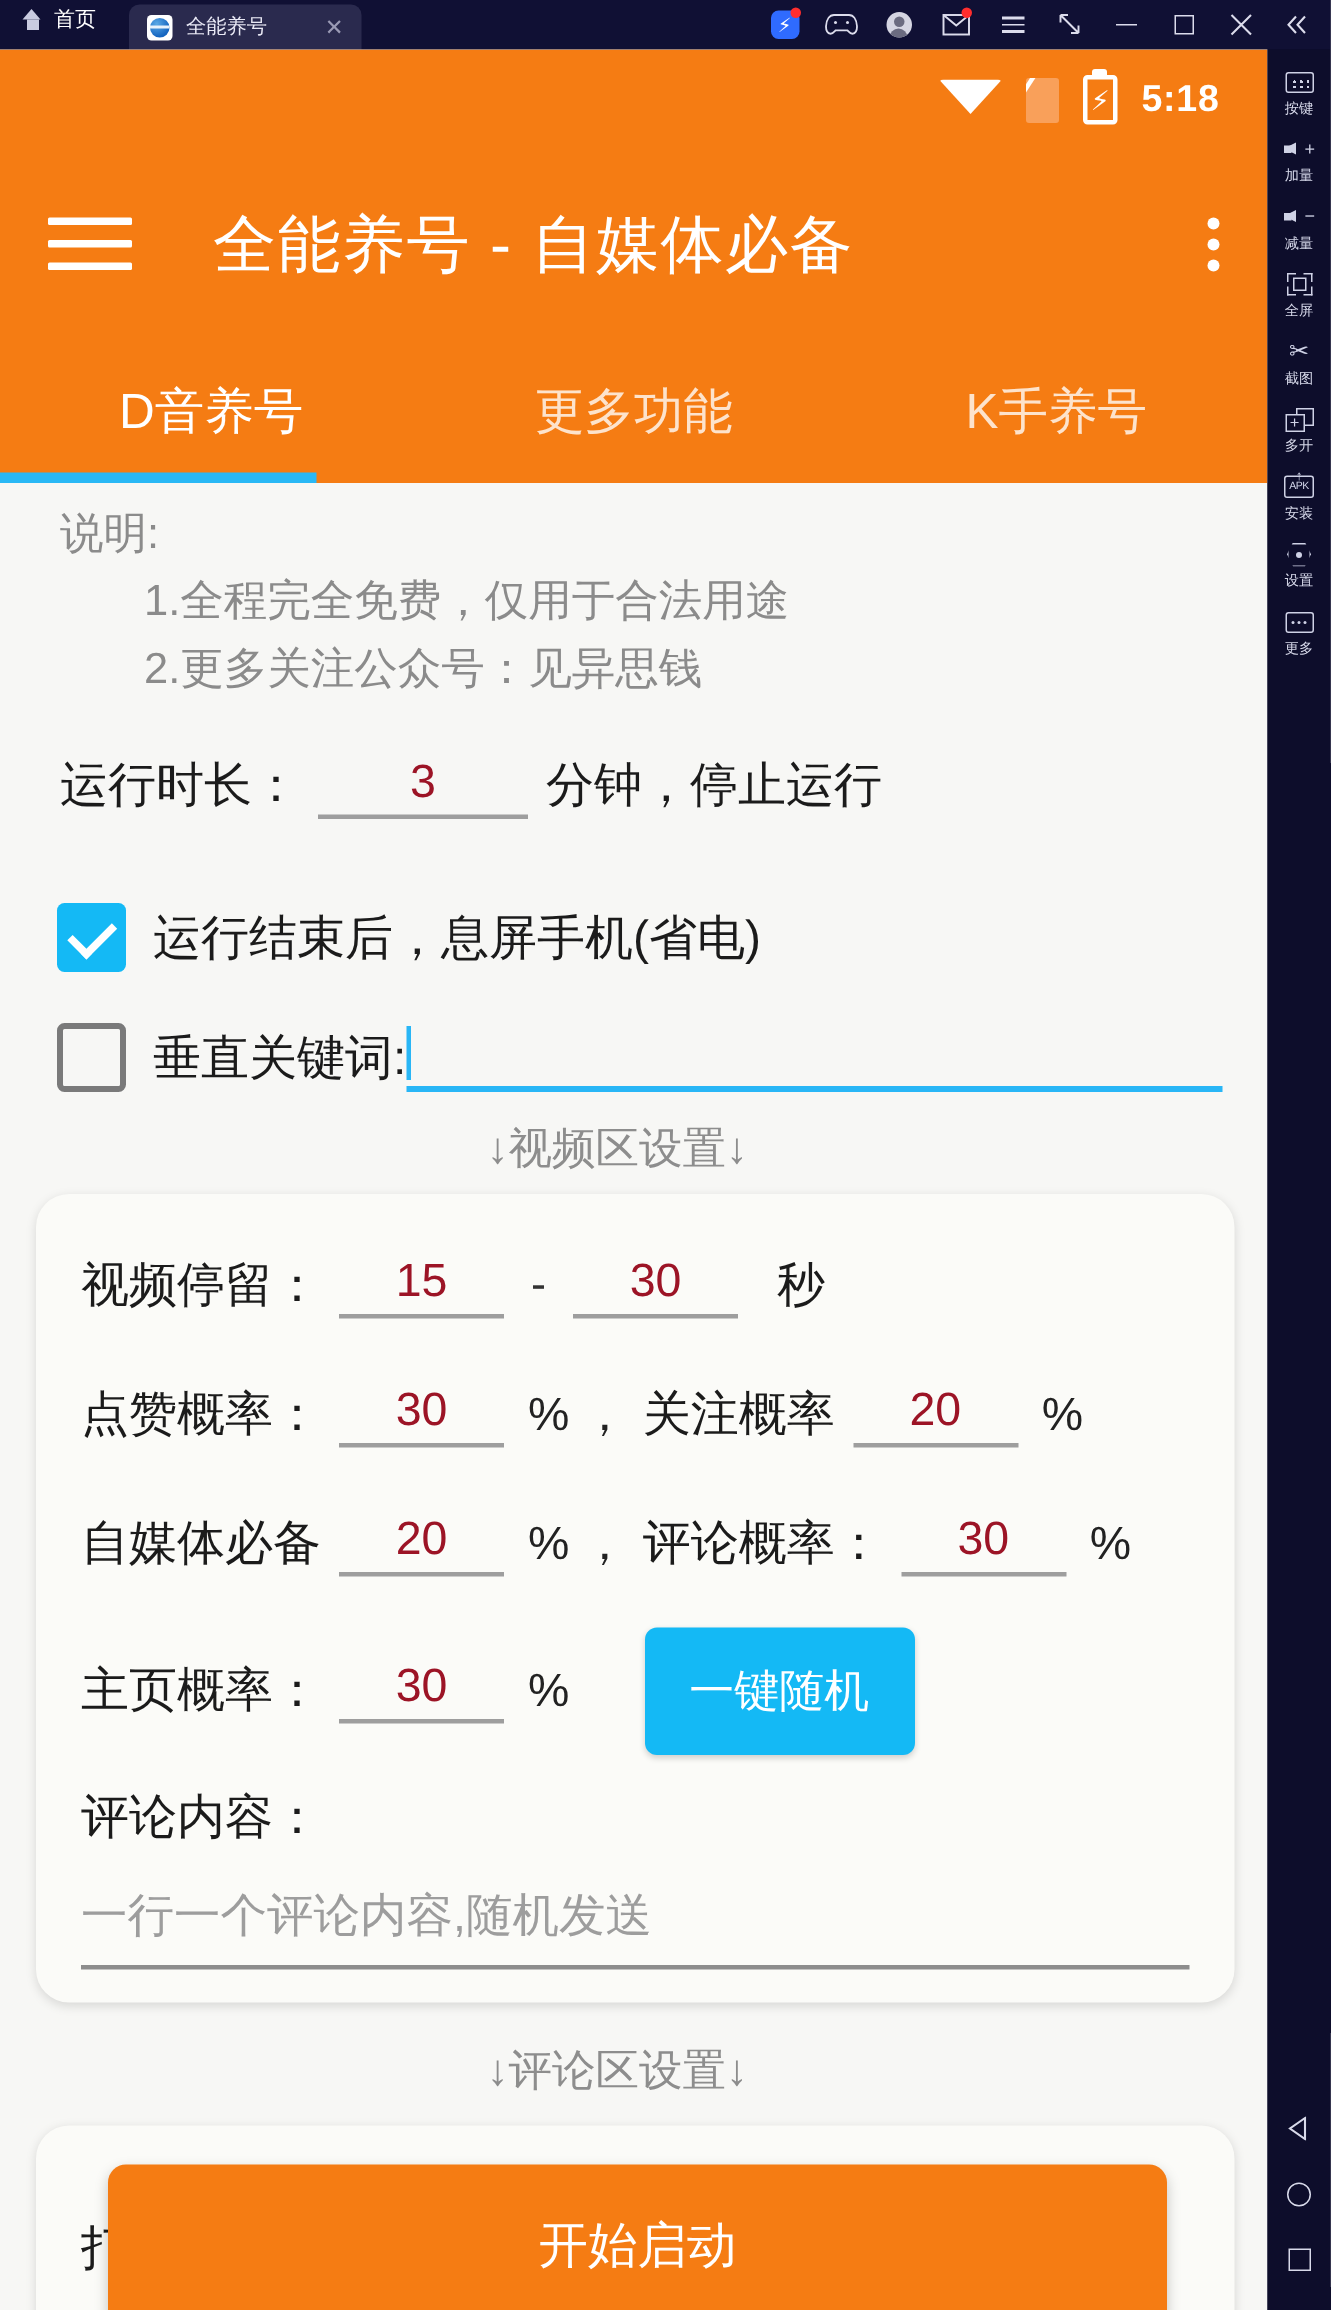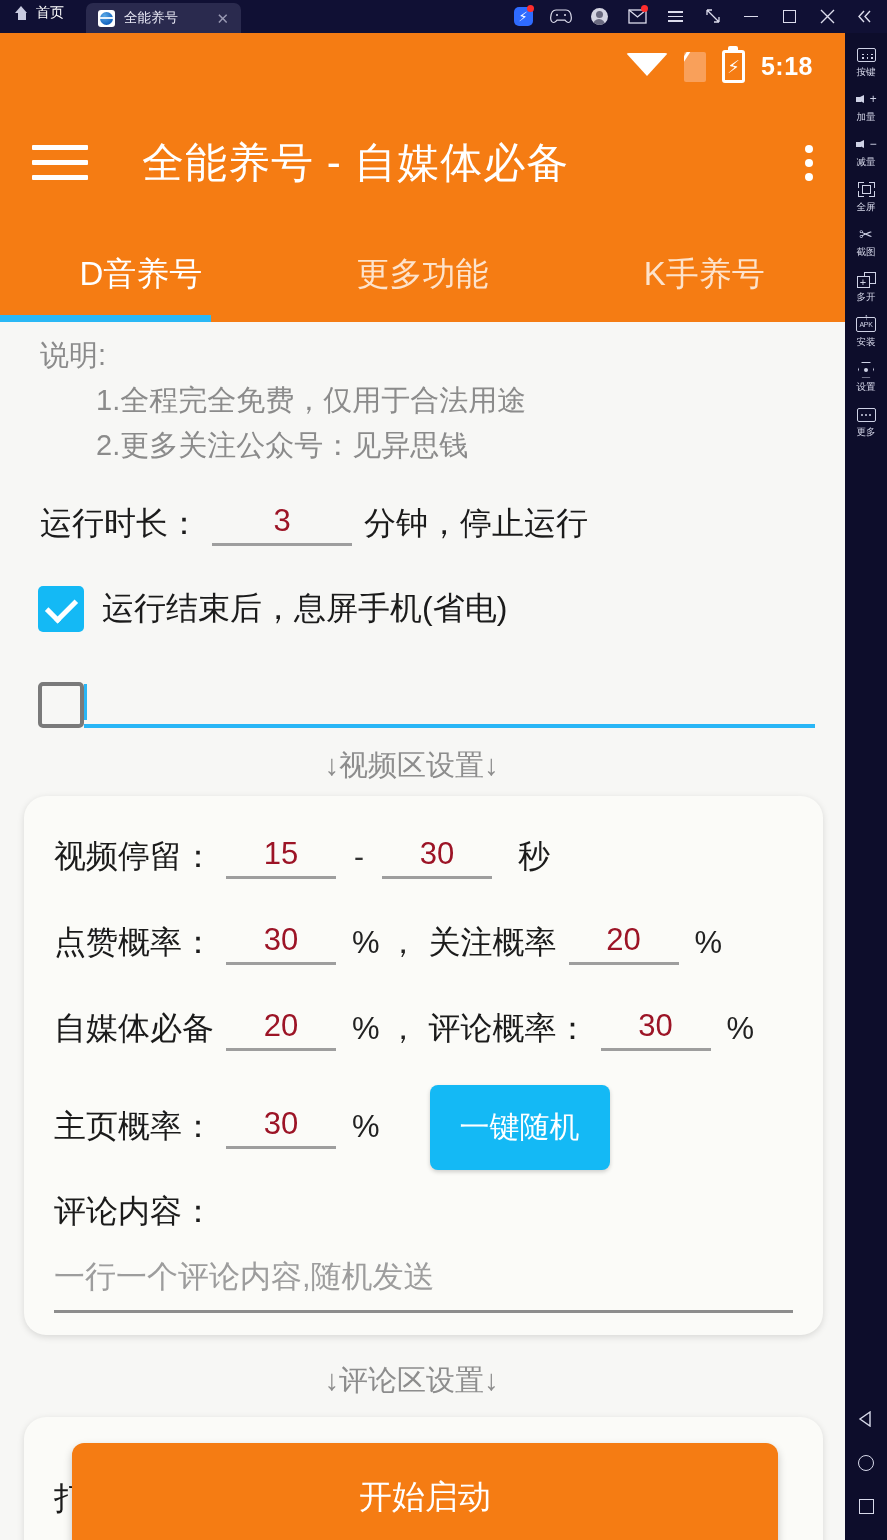--- a/index.html
+++ b/index.html
@@ -230,21 +230,21 @@
   .inp{
     color:#9c1426; font-size:31px; text-align:center;
     border-bottom:3px solid #9e9e9e; padding-bottom:4px; margin:0 12px;
     display:inline-block;
   }
   .w-dur{ width:140px; }
   .w-num{ width:110px; }
 
   .runrow{ height:92px; margin-top:12px; }
 
-  .ckrow{ display:flex; align-items:center; padding-left:38px; height:78px; }
+  .ckrow{ display:flex; align-items:flex-end; padding-left:38px; height:78px; }
   .cbox{
     width:46px;height:46px;border-radius:5px;flex:0 0 auto;
     display:flex;align-items:center;justify-content:center;
   }
   .cbox.on{ background:#14b9f5; }
   .cbox.on::after{
     content:""; width:24px;height:13px;border-left:5px solid #fff;border-bottom:5px solid #fff;
     transform:rotate(-45deg); margin-top:-5px;
   }
   .cbox.off{ border:4px solid #7a7a7a; background:transparent; }
@@ -413,20 +413,21 @@
         <span class="lbl">分钟，停止运行</span>
       </div>
 
       <div class="ckrow">
         <span class="cbox on"></span>
         <span class="ck-lab">运行结束后，息屏手机(省电)</span>
       </div>
 
       <div class="kwrow">
         <span class="cbox off"></span>
+        <span class="ck-lab" style="margin-right:0;">垂直关键词:</span>
         <span class="kw-field">
           <span class="kw-caret"></span>
         </span>
       </div>
 
       <div class="sectitle">↓视频区设置↓</div>
 
       <div class="card">
         <div class="cardrow">
           <span class="lbl">视频停留：</span>

